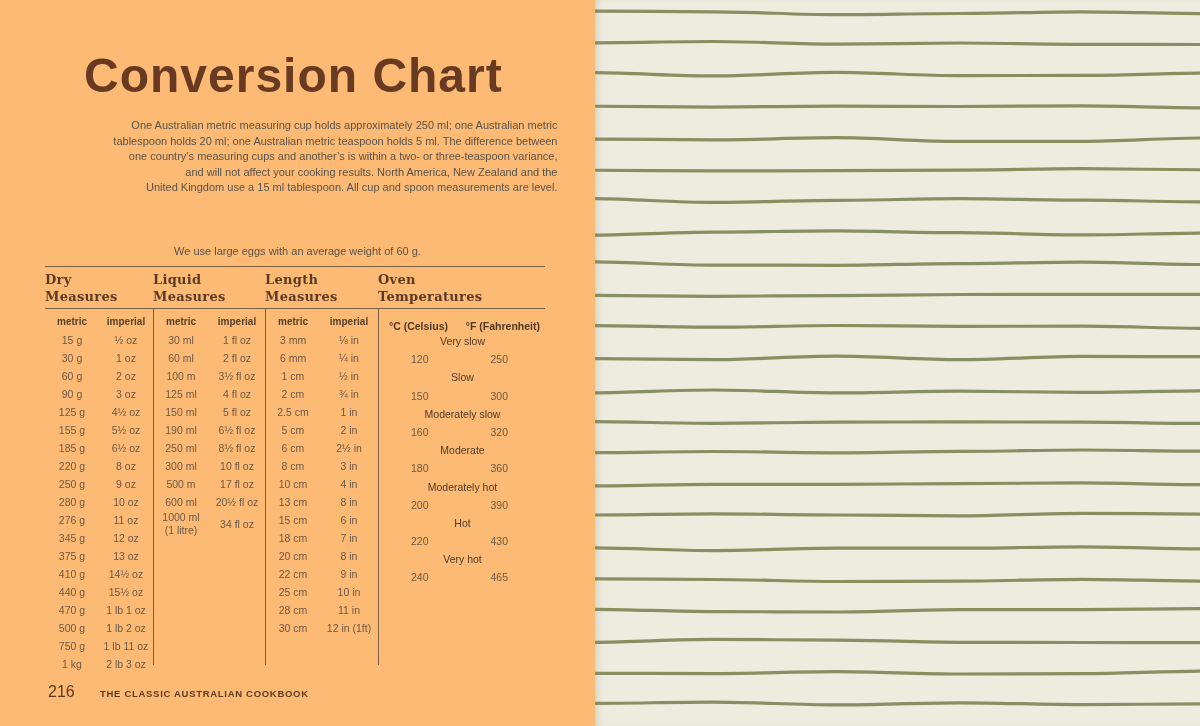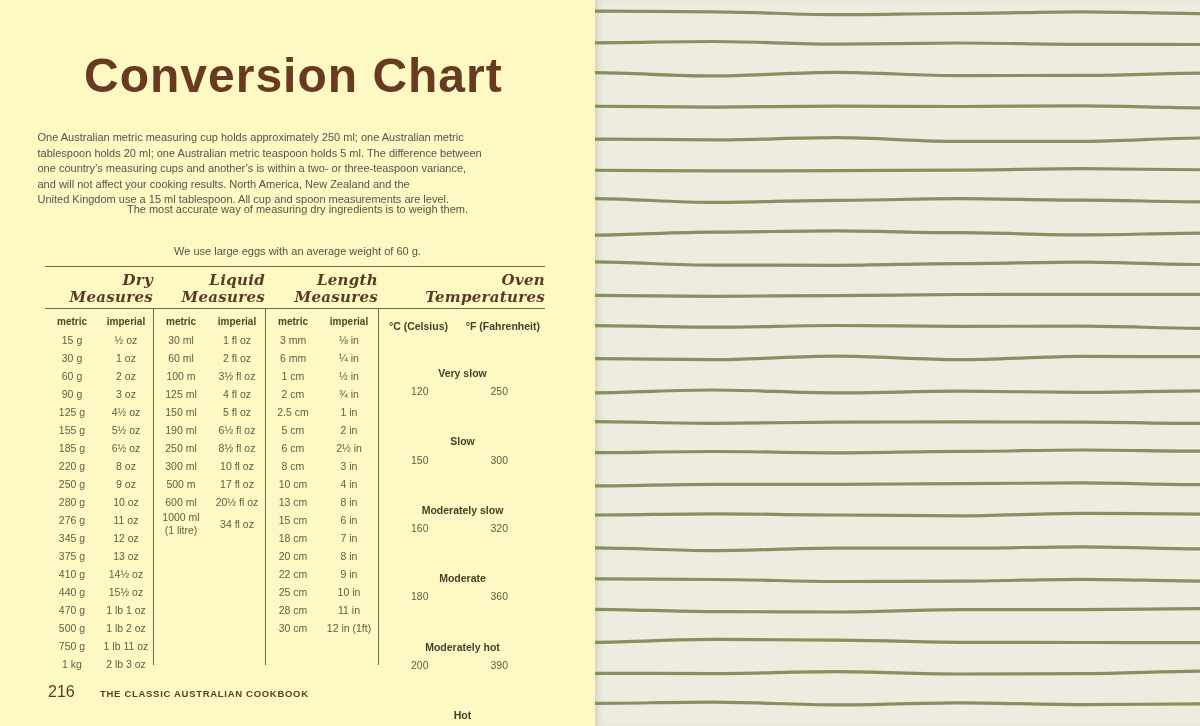--- a/index.html
+++ b/index.html
@@ -1,53 +1,53 @@
 <!DOCTYPE html>
 <html><head>
 <meta charset="utf-8">
 <style>
   html,body{margin:0;padding:0;width:1200px;height:726px;overflow:hidden;background:#fff;}
   *{box-sizing:border-box;}
   .spread{display:flex;width:1200px;height:726px;font-family:"Liberation Sans",sans-serif;}
 
   
-  .left-page{position:relative;width:595px;height:726px;background:#fef9c3;flex:0 0 595px;}
+  .left-page{position:relative;width:595px;height:726px;background:#fdba74;flex:0 0 595px;}
   .page-title{position:absolute;left:84px;top:52px;margin:0;font-size:48px;line-height:48px;
     font-weight:700;color:#693a22;letter-spacing:1px;font-family:"Liberation Sans",sans-serif;}
-  .intro{position:absolute;left:50%;top:130px;transform:translateX(-50%);width:520px;
-    text-align:left;font-size:11px;line-height:15.5px;color:#57534c;white-space:pre-line;}
+  .intro{position:absolute;left:50%;top:118px;transform:translateX(-50%);width:520px;
+    text-align:right;font-size:11px;line-height:15.5px;color:#57534c;white-space:pre-line;}
   .note{position:absolute;left:50%;transform:translateX(-50%);width:520px;text-align:center;
     font-size:11px;color:#57534c;}
   .note1{top:203px;} .note2{top:224px;} .note3{top:245px;}
 
   
   .rule{position:absolute;left:45px;width:500px;height:1px;background:#7a5f45;}
   .rule-top{top:266px;} .rule-mid{top:308px;}
   .vsep{position:absolute;top:309px;height:356px;width:1px;background:#7a5f45;}
   .vsep1{left:153px;} .vsep2{left:265px;} .vsep3{left:378px;}
 
-  .script-head{position:absolute;top:272px;text-align:right;
-    font-family:"DejaVu Serif",serif;font-style:italic;font-weight:700;
-    font-size:15px;line-height:16.5px;color:#5b3a26;letter-spacing:0.3px;}
+  .script-head{position:absolute;top:272px;text-align:left;
+    font-family:"DejaVu Serif",serif;font-weight:700;
+    font-size:13px;line-height:16.5px;color:#5b3a26;letter-spacing:0.3px;}
   .sh-dry{left:45px;width:108px;} .sh-liquid{left:153px;width:112px;}
   .sh-length{left:265px;width:113px;} .sh-oven{left:378px;width:167px;}
 
   .mtable{position:absolute;top:311px;font-size:10.5px;color:#6b5846;}
   .mt-dry{left:45px;width:108px;} .mt-liquid{left:153px;width:112px;} .mt-length{left:265px;width:112px;}
   .mrow{display:flex;min-height:18px;align-items:center;}
   .mrow .mcell{flex:1 1 50%;text-align:center;white-space:pre-line;line-height:13px;}
   .mhead{height:20px;font-weight:700;font-size:10px;color:#54402c;}
 
   
   .oven{position:absolute;left:381px;top:313px;width:163px;color:#6b5846;}
   .oven-note{text-align:center;font-size:10.5px;line-height:12.3px;color:#5f4f40;white-space:pre-line;}
   .scale-row{display:flex;justify-content:space-between;margin-top:7px;padding:0 4px 0 8px;
     font-weight:700;font-size:10.5px;color:#4f3a28;}
-  .lvl-label{text-align:center;font-weight:700;font-size:10.5px;color:#4f3a28;
-    height:18.2px;line-height:18.2px;margin-top:32px;}
+  .lvl-label{text-align:center;font-weight:400;font-size:10.5px;color:#4f3a28;
+    height:18.2px;line-height:18.2px;}
   .lvl-vals{display:flex;justify-content:space-between;padding:0 36px 0 30px;
     height:18.2px;line-height:18.2px;font-size:10.5px;}
 
   
   .footer-num{position:absolute;left:48px;top:683px;font-size:16px;font-weight:400;color:#5d3a22;}
   .footer-title{position:absolute;left:100px;top:688px;font-size:9.5px;font-weight:700;
     letter-spacing:0.7px;color:#5d3a22;}
 
   
   .right-page{position:relative;width:605px;height:726px;background:#edecdf;flex:0 0 605px;overflow:hidden;
@@ -61,21 +61,20 @@
 
   <div class="left-page">
 
     <h1 class="page-title">Conversion Chart</h1>
 
     <div class="intro">One Australian metric measuring cup holds approximately 250 ml; one Australian metric
 tablespoon holds 20 ml; one Australian metric teaspoon holds 5 ml. The difference between
 one country’s measuring cups and another’s is within a two- or three-teaspoon variance,
 and will not affect your cooking results. North America, New Zealand and the
 United Kingdom use a 15 ml tablespoon. All cup and spoon measurements are level.</div>
-    <div class="note note1">The most accurate way of measuring dry ingredients is to weigh them.</div>
     <div class="note note3">We use large eggs with an average weight of 60 g.</div>
 
     <div>
       <div class="rule rule-top"></div>
 
       <div class="script-head sh-dry">
         <div>Dry</div>
         <div>Measures</div>
       </div>
       <div class="script-head sh-liquid">

